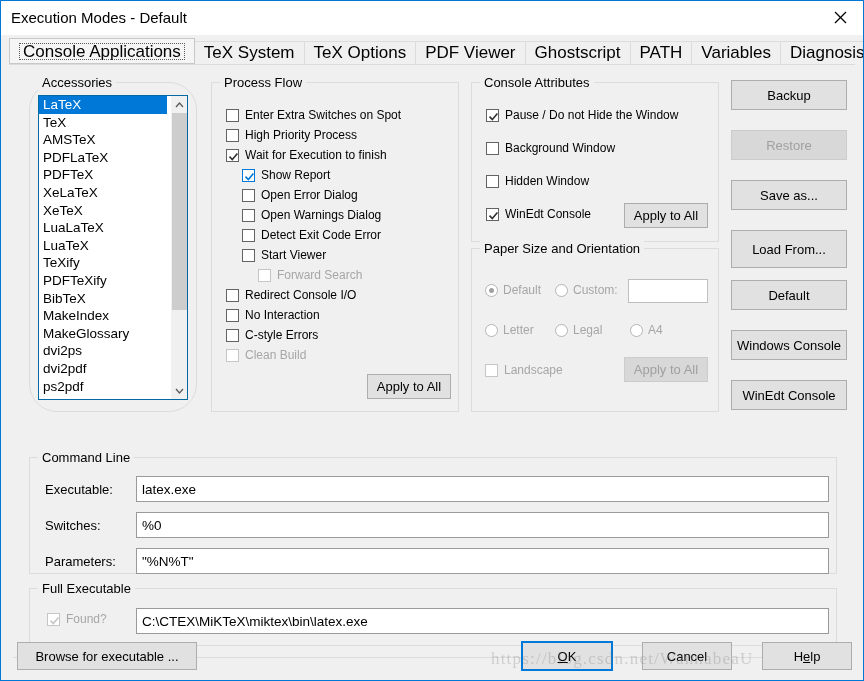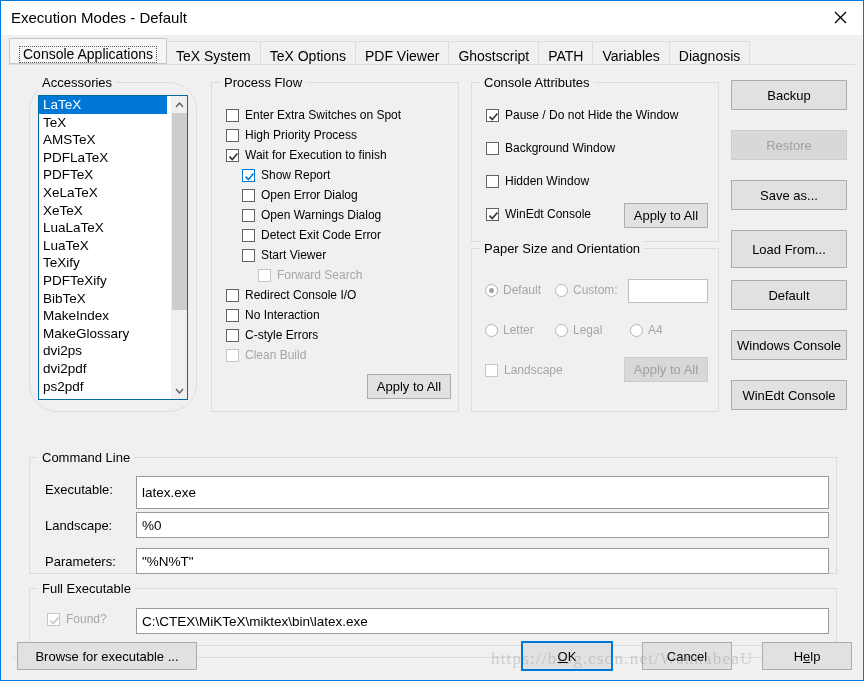--- a/index.html
+++ b/index.html
@@ -55,22 +55,22 @@
     position: absolute; left: 8px; top: 4px;
     height: 25px;
     display: flex; align-items: flex-end;
   }
   .tab {
     height: 23px;
     padding: 0 9px;
     background: #f0f0f0;
     border: 1px solid #dcdcdc;
     border-bottom: none;
-    display: flex; align-items: flex-end;
-    font-size: 14px;
+    display: flex; align-items: center;
+    font-size: 17px;
     color: #000;
     margin-right: -1px;
     box-sizing: border-box;
     white-space: nowrap;
   }
   .tab.active {
     height: 26px;
     background: #f5f5f5;
     border: 1px solid #c8c8c8;
     position: relative;
@@ -465,22 +465,22 @@
         <div class="btn" style="left: 730px; top: 195px; width: 116px; height: 38px;">Load From...</div>
         <div class="btn" style="left: 730px; top: 245px; width: 116px; height: 30px;">Default</div>
         <div class="btn" style="left: 730px; top: 295px; width: 116px; height: 30px;">Windows Console</div>
         <div class="btn" style="left: 730px; top: 345px; width: 116px; height: 30px;">WinEdt Console</div>
       </div>
 
     <div class="group" style="left:28px; top:422px; width:808px; height:117px;">
       <div class="glabel">Command Line</div>
       <div id="cl-rows">
           <div class="flabel" style="left: 15px; top: 24px;">Executable:</div>
-          <div class="field" style="left: 106px; top: 18px; width: 693px; height: 33px;">latex.exe</div>
-          <div class="flabel" style="left: 15px; top: 60px;">Landscape:</div>
+          <div class="field" style="left: 106px; top: 18px; width: 693px; height: 26px;">latex.exe</div>
+          <div class="flabel" style="left: 15px; top: 60px;">Switches:</div>
           <div class="field" style="left: 106px; top: 54px; width: 693px; height: 26px;">%0</div>
           <div class="flabel" style="left: 15px; top: 96px;">Parameters:</div>
           <div class="field" style="left: 106px; top: 90px; width: 693px; height: 26px;">"%N%T"</div>
         </div>
     </div>
 
     <div class="group" style="left:28px; top:553px; width:808px; height:58px;">
       <div class="glabel">Full Executable</div>
       <div class="row" style="left:17px; top:23px;">
         <span class="cb dis">

